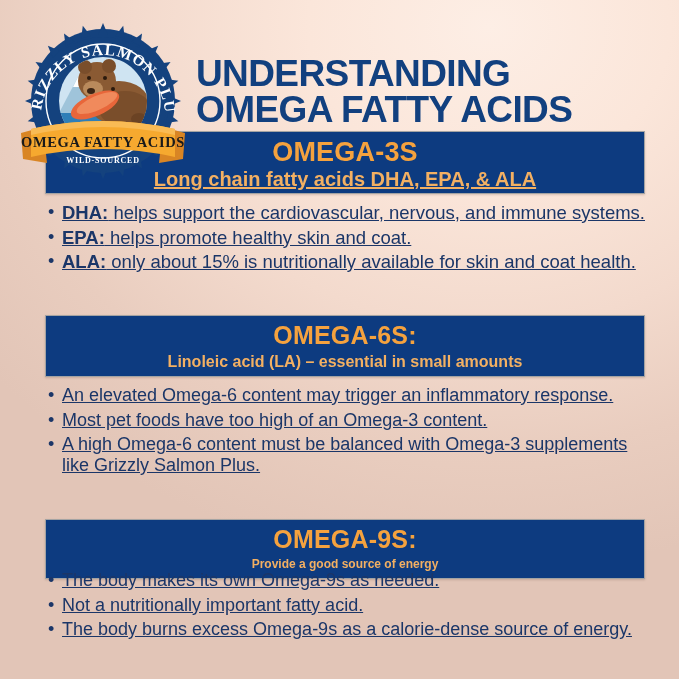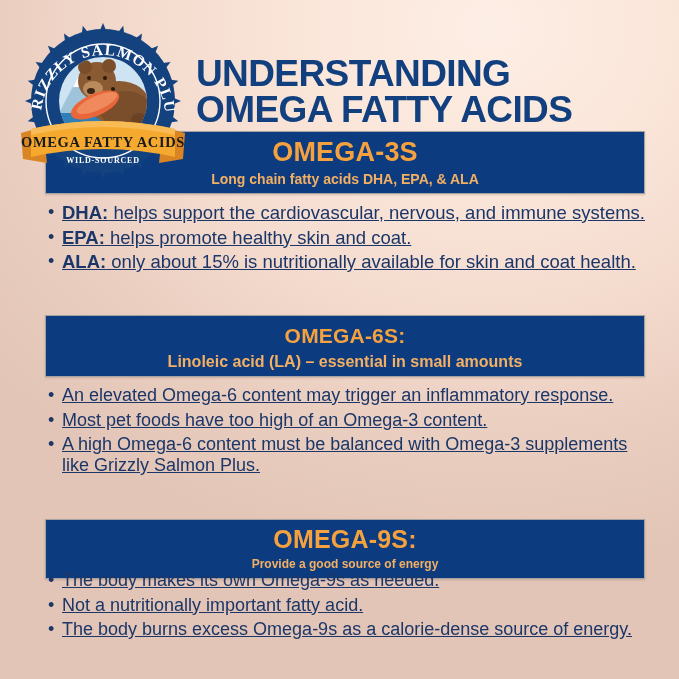--- a/index.html
+++ b/index.html
@@ -31,24 +31,24 @@
     box-shadow:0 1px 2px rgba(60,30,20,.18);
   }
   .band .hd{
     color:#f5a23e;font-weight:bold;letter-spacing:.2px;
   }
   .band .sub{
     color:#f3b062;font-weight:bold;
   }
   #band-3{top:131px;height:63px;padding-top:5px;}
   #band-3 .hd{font-size:27px;line-height:30px;}
-  #band-3 .sub{font-size:14px;line-height:24px;}
+  #band-3 .sub{font-size:20px;line-height:24px;text-decoration:underline;}
 
   #band-6{top:315px;height:62px;padding-top:5px;}
-  #band-6 .hd{font-size:21px;line-height:29px;}
+  #band-6 .hd{font-size:25px;line-height:29px;}
   #band-6 .sub{font-size:16px;line-height:23px;}
 
   #band-9{top:503px;height:60px;padding-top:5px;margin-top:16px;}
   #band-9 .hd{font-size:25px;line-height:28px;}
   #band-9 .sub{font-size:12px;line-height:23px;}
 
   
   .bullets{
     position:absolute;left:48px;width:608px;
     color:#1b3668;font-size:18.5px;line-height:21.5px;

